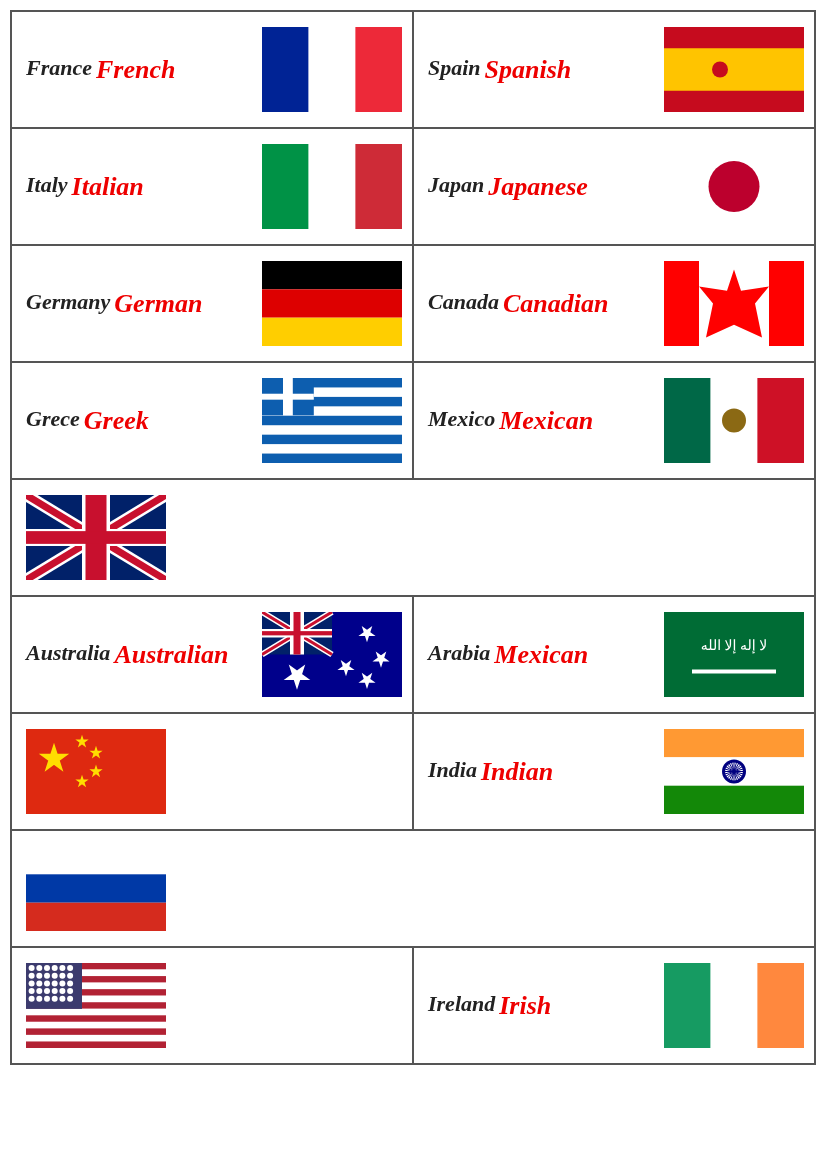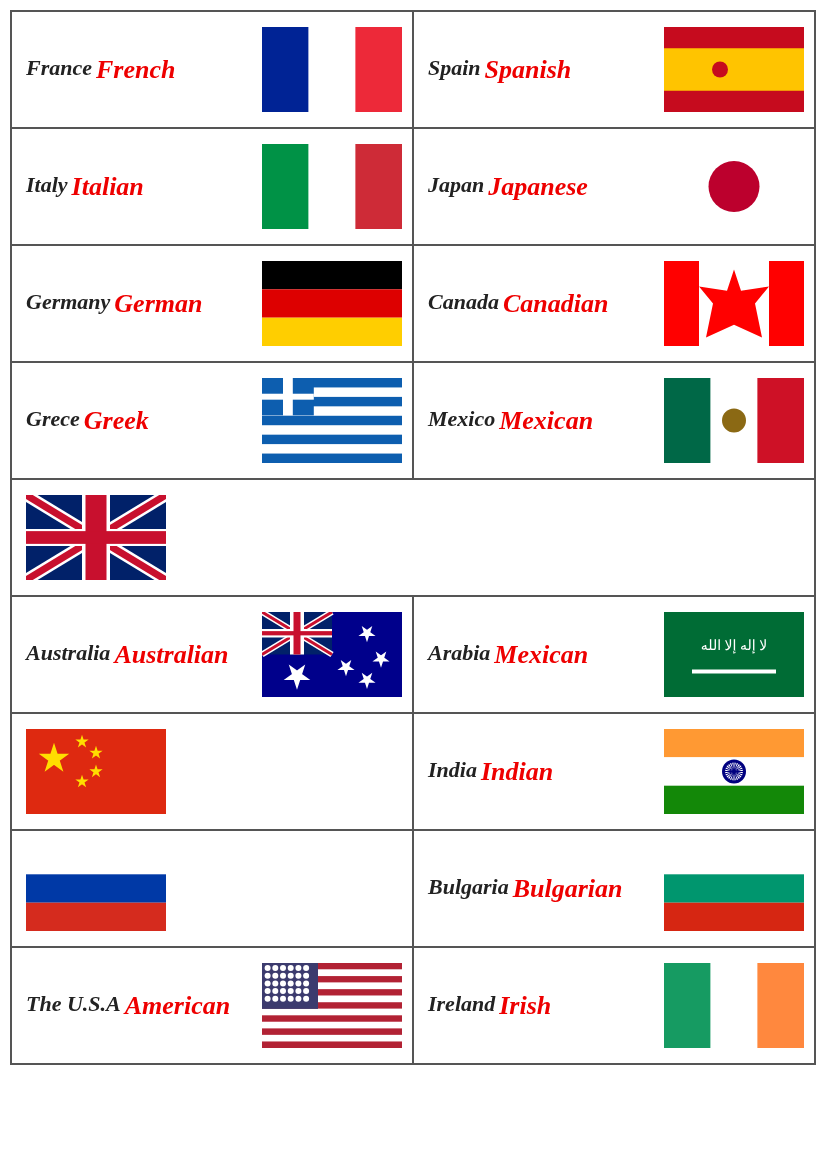--- a/index.html
+++ b/index.html
@@ -271,38 +271,23 @@
         </div>
       </div>
       <div class="row">
         <div class="cell">
           <div class="flag"><svg width="140" height="85" viewBox="0 0 140 85">
               <rect x="0" y="0" width="140" height="28.305000000000003" fill="#fff"></rect>
               <rect x="0" y="28.305000000000003" width="140" height="28.39" fill="#0039A6"></rect>
               <rect x="0" y="56.695" width="140" height="28.305000000000003" fill="#D52B1E"></rect>
             </svg></div>
         </div>
-        <div class="cell">
-          <div class="text-block">
-            <div class="country-name">Bulgaria</div>
-            <div class="language-name">Bulgarian</div>
-          </div>
-          <div class="flag"><svg width="140" height="85" viewBox="0 0 140 85">
-              <rect x="0" y="0" width="140" height="28.305000000000003" fill="#fff"></rect>
-              <rect x="0" y="28.305000000000003" width="140" height="28.39" fill="#00966E"></rect>
-              <rect x="0" y="56.695" width="140" height="28.305000000000003" fill="#D62612"></rect>
-            </svg></div>
-        </div>
-      </div>
-      <div class="row">
-        <div class="cell">
-          <div class="text-block">
-            <div class="country-name">The U.S.A</div>
-            <div class="language-name">American</div>
-          </div>
+      </div>
+      <div class="row">
+        <div class="cell">
           <div class="flag"><svg width="140" height="85" viewBox="0 0 140 85">
               <rect x="0" y="0" width="140" height="6.538461538461538" fill="#B22234"></rect>
               <rect x="0" y="6.538461538461538" width="140" height="6.538461538461538" fill="#fff"></rect>
               <rect x="0" y="13.076923076923077" width="140" height="6.538461538461538" fill="#B22234"></rect>
               <rect x="0" y="19.615384615384613" width="140" height="6.538461538461538" fill="#fff"></rect>
               <rect x="0" y="26.153846153846153" width="140" height="6.538461538461538" fill="#B22234"></rect>
               <rect x="0" y="32.69230769230769" width="140" height="6.538461538461538" fill="#fff"></rect>
               <rect x="0" y="39.230769230769226" width="140" height="6.538461538461538" fill="#B22234"></rect>
               <rect x="0" y="45.76923076923077" width="140" height="6.538461538461538" fill="#fff"></rect>
               <rect x="0" y="52.30769230769231" width="140" height="6.538461538461538" fill="#B22234"></rect>

